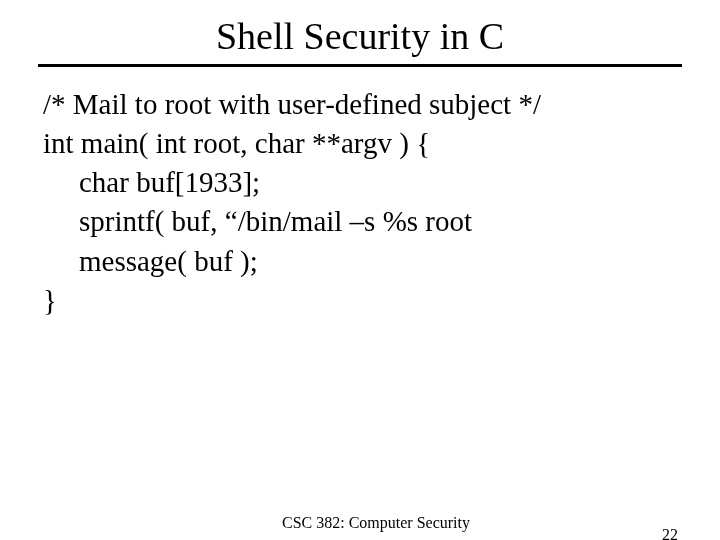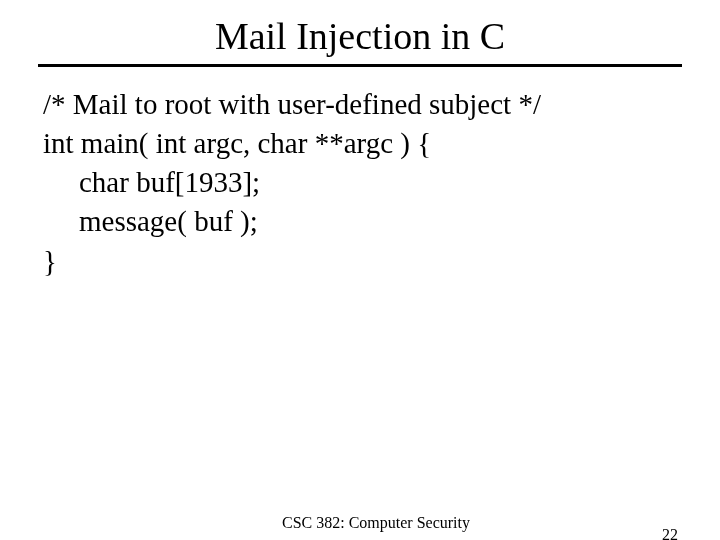--- a/index.html
+++ b/index.html
@@ -53,27 +53,28 @@
     }
     .footer-right {
       position: absolute;
       right: 42px;
       margin-top: 12px;
     }
   </style>
 </head>
 <body>
 
-<div class="title">Mail Injection in C</div>
+<div class="title">Shell Security in C</div>
 <hr class="rule">
 
 <div class="body-area">
   <div class="line">/* Mail to root with user-defined subject */</div>
-  <div class="line">int main( int argc, char **argc ) {</div>
+  <div class="line">int main( int root, char **argv ) {</div>
   <div class="line indent">char buf[1933];</div>
+  <div class="line indent">sprintf( buf, “/bin/mail –s %s root</div>
   <div class="line indent">message( buf );</div>
   <div class="line">}</div>
 </div>
 
 <div class="footer">
   <span class="footer-center">CSC 382: Computer Security</span>
   <span class="footer-right">22</span>
 </div>
 
 </body></html>

